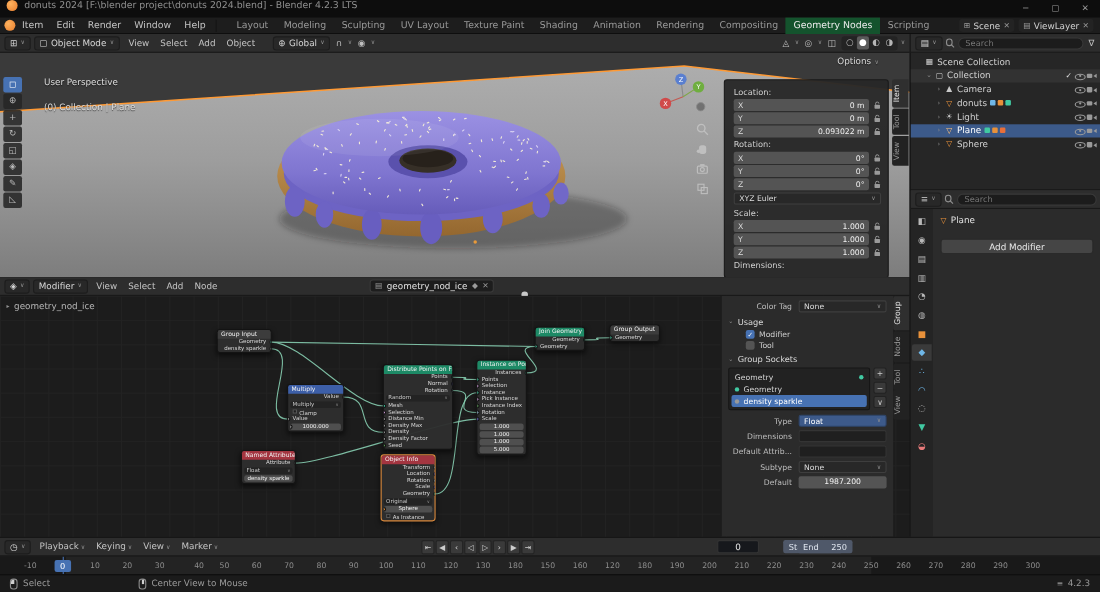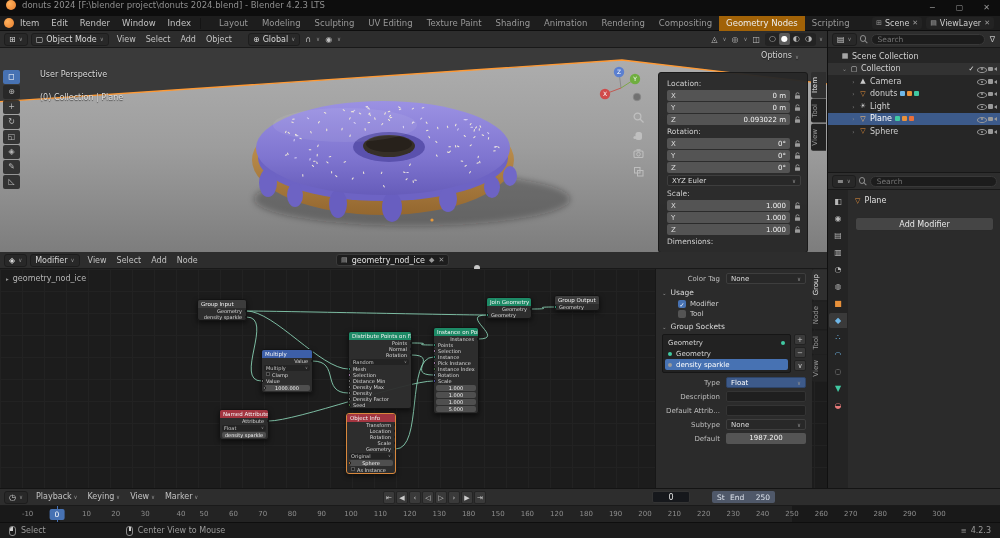--- a/index.html
+++ b/index.html
@@ -8,21 +8,21 @@
 #titlebar{position:absolute;left:0;top:0;width:1000px;height:16px;background:#0d0d0d;display:flex;align-items:flex-start;gap:6px;padding-left:6px}
 .blogo{width:10px;height:10px;border-radius:50%;background:radial-gradient(circle at 35% 35%,#ffb25e,#e87d2c);position:relative}
 #titlebar .title{font-size:8.5px;color:#8f8f8f;white-space:nowrap}
 #win-controls{margin-left:auto;display:flex;height:16px}
 #win-controls>div{width:27px;text-align:center;font-size:8px;color:#9a9a9a;line-height:16px}
 
 #topbar{position:absolute;left:0;top:16px;width:1000px;height:15px;background:#1d1d1d;display:flex;align-items:center;border-bottom:1px solid #0e0e0e}
 .menu{font-size:8.5px;color:#c3c3c3;padding:0 6px;line-height:15px;white-space:nowrap}
 #workspaces{display:flex;margin-left:8px}
 .wtab{font-size:8.5px;color:#989898;padding:0 7px;line-height:15px;white-space:nowrap}
-.wtab.active{background:#a16207;color:#ececec}
+.wtab.active{background:#14532d;color:#ececec}
 #tb-right{margin-left:auto;display:flex;align-items:center;gap:4px;padding-right:6px}
 .tbw{display:flex;align-items:center;gap:3px;background:#232323;border-radius:3px;padding:0 4px;height:12px;font-size:8px;color:#cfcfcf}
 .mini{font-size:7px;color:#9a9a9a}
 
 .ehdr{height:17px;background:#2d2d2d;display:flex;align-items:center;border-bottom:1px solid #191919;padding:0 4px;gap:3px;position:relative}
 .hdrop{display:flex;align-items:center;gap:3px;background:#282828;border:1px solid #1d1d1d;border-radius:3px;padding:0 4px;height:13px;font-size:8px;color:#d6d6d6;white-space:nowrap}
 .hmenu{display:flex}
 .hmenu .menu{font-size:8px;padding:0 5px;line-height:17px}
 .car{font-size:5.5px;color:#909090}
 .hic{font-size:8px;color:#bfbfbf;padding:0 2px;line-height:13px}
@@ -161,28 +161,28 @@
   </div>
 </div>
 
 <div id="topbar">
   <span class="blogo" style="margin-left:4px"></span>
   <div id="topbar-menus" style="display:flex">
       <div class="menu">Item</div>
       <div class="menu">Edit</div>
       <div class="menu">Render</div>
       <div class="menu">Window</div>
-      <div class="menu">Index</div>
+      <div class="menu">Help</div>
     </div>
   <div class="sep"></div>
   <div id="workspaces">
       <div class="wtab">Layout</div>
       <div class="wtab">Modeling</div>
       <div class="wtab">Sculpting</div>
-      <div class="wtab">UV Editing</div>
+      <div class="wtab">UV Layout</div>
       <div class="wtab">Texture Paint</div>
       <div class="wtab">Shading</div>
       <div class="wtab">Animation</div>
       <div class="wtab">Rendering</div>
       <div class="wtab">Compositing</div>
       <div class="wtab active">Geometry Nodes</div>
       <div class="wtab">Scripting</div>
     </div>
   <div id="tb-right">
     <div class="tbw">
@@ -738,21 +738,21 @@
         </div>
       </div>
       <div class="sb-row">
         <div class="sb-label">Type</div>
         <div class="sb-drop blue">
             <span>Float</span>
             <span class="car">∨</span>
           </div>
       </div>
       <div class="sb-row">
-        <div class="sb-label">Description</div>
+        <div class="sb-label">Dimensions</div>
         <div class="sb-field"><span></span></div>
       </div>
       <div class="sb-row">
         <div class="sb-label">Default Attrib...</div>
         <div class="sb-field"><span></span></div>
       </div>
       <div class="sb-row">
         <div class="sb-label">Subtype</div>
         <div class="sb-drop">
             <span>None</span>

